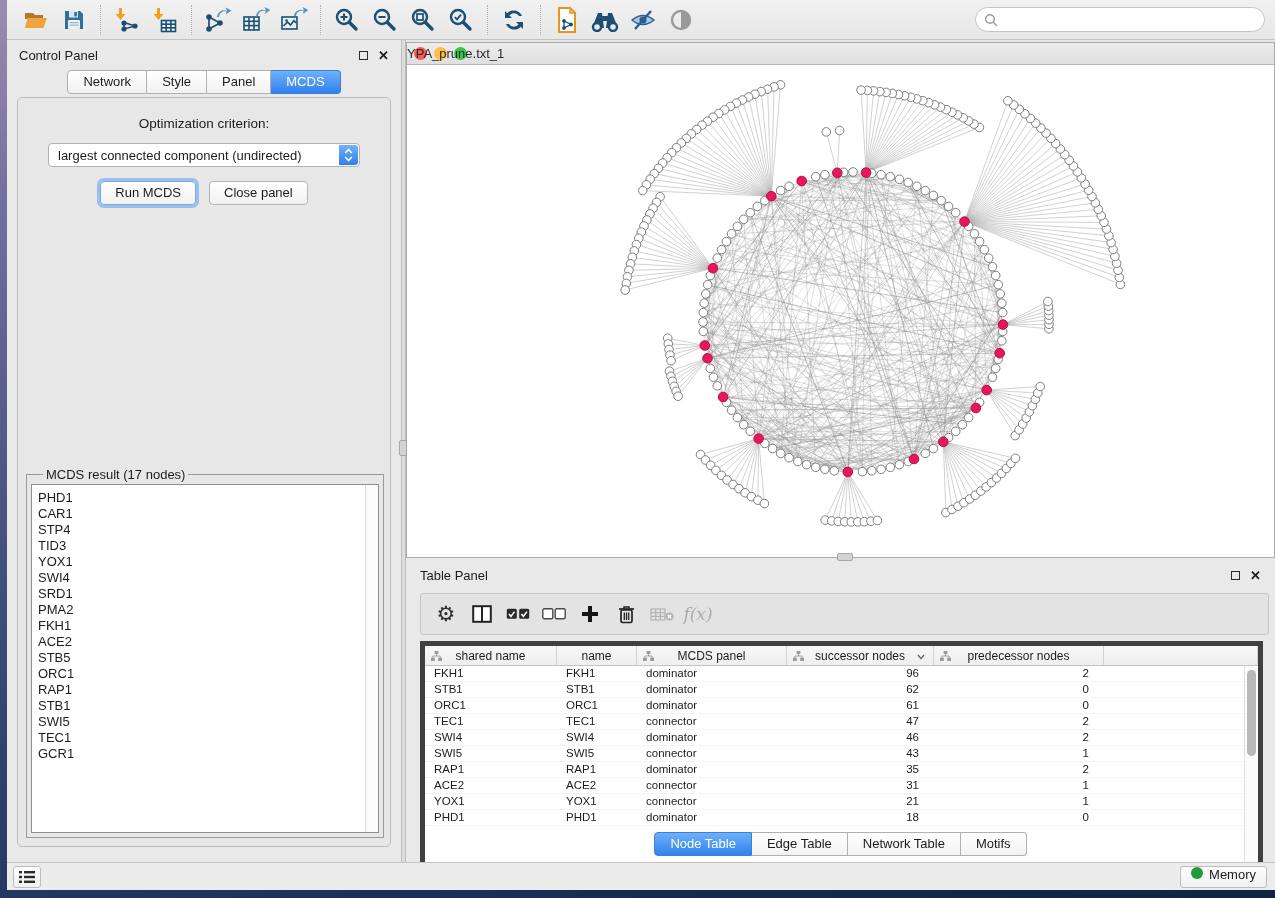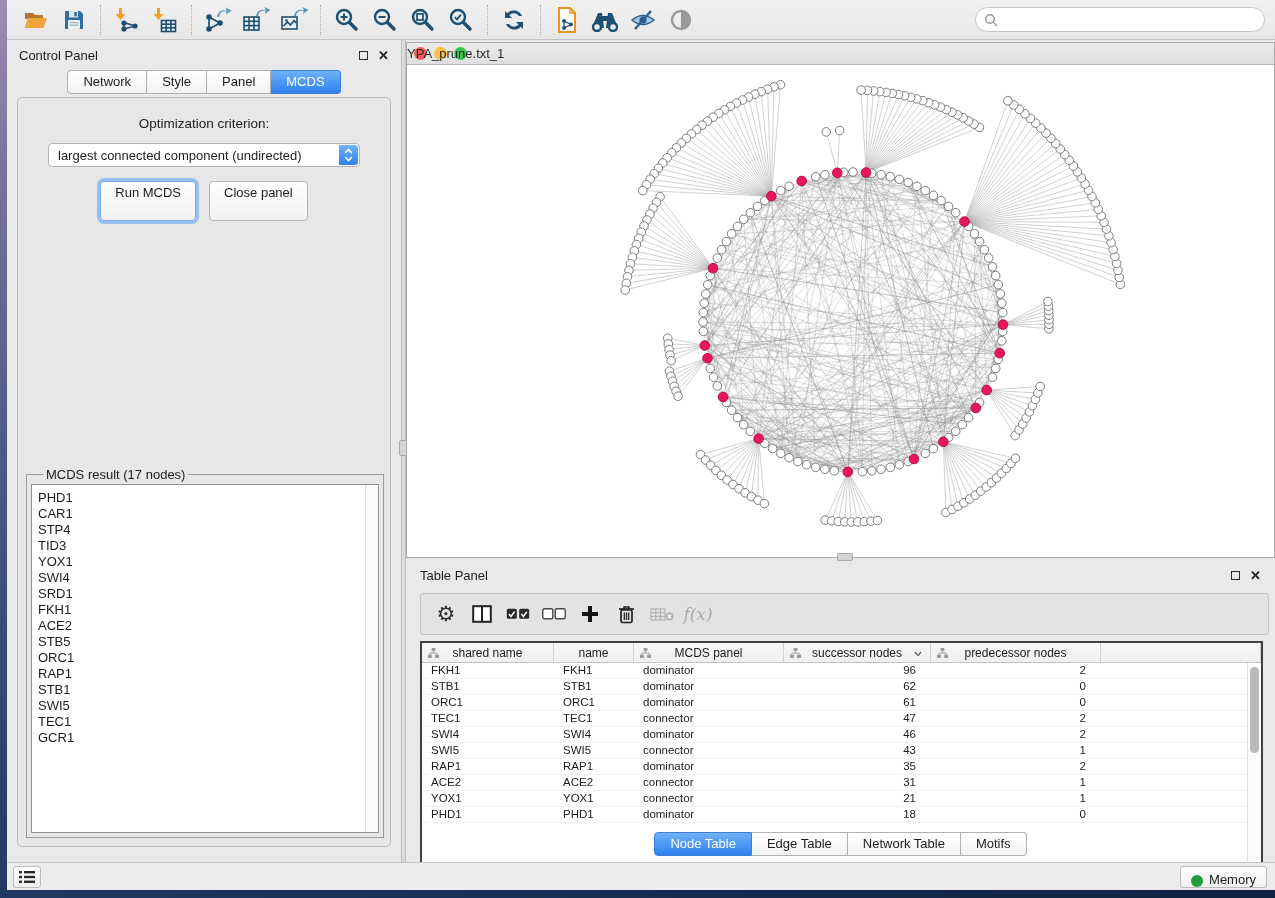--- a/index.html
+++ b/index.html
@@ -37,21 +37,21 @@
 
   #cp-box { position:absolute; left:10px; right:10px; top:57px; bottom:15px;
     background:#e7e7e7; border:1px solid #bcbcbc; border-radius:5px; }
   #criterion-label { text-align:center; margin-top:18px; font-size:13.5px; }
   #criterion-select { margin:12px auto 0 auto; width:312px; height:24px; background:#fff;
     border:1px solid #b2b2b2; border-radius:4px; display:flex; align-items:center; position:relative; }
   #criterion-select .sel-text { font-size:13px; padding-left:9px; }
   #criterion-select .stepper { position:absolute; right:1px; top:1px; bottom:1px; width:19px;
     background:linear-gradient(#71b3f9,#2f80ee); border-radius:0 3px 3px 0; display:flex; align-items:center; justify-content:center; }
   .btn-row { display:flex; justify-content:center; gap:13px; margin-top:14px; }
-  .mac-btn { font-size:13px; font-family:inherit; padding:3px 14px 20px 14px; background:linear-gradient(#ffffff,#f1f1f1);
+  .mac-btn { font-size:13px; font-family:inherit; padding:3px 14px 4px 14px; background:linear-gradient(#ffffff,#f1f1f1);
     border:1px solid #b5b5b5; border-radius:4px; color:#1c1c1c; }
   .mac-btn.focused { box-shadow:0 0 0 3px rgba(92,156,250,.55); border-color:#7aa9e8; }
 
   #mcds-fieldset { position:absolute; left:5px; right:3px; top:369px; bottom:8px;
     border:1px solid #9a9a9a; margin:0 3px; padding:0; }
   #mcds-fieldset legend { font-size:13px; margin-left:16px; padding:0 3px; }
   #mcds-listbox { position:absolute; left:4px; right:4px; top:2px; bottom:4px; background:#fff;
     border:1px solid #8f8f8f; overflow:hidden; }
   #mcds-list { list-style:none; padding:5px 0 0 6px; }
   #mcds-list li { font-size:13px; line-height:16px; }
@@ -75,42 +75,42 @@
   #net-canvas { position:absolute; left:0; right:0; top:22px; bottom:0; background:#fff; }
   #net-svg { position:absolute; left:0; top:0; }
 
   
   #table-panel { position:absolute; left:0; right:0; top:520px; bottom:0; background:#e9e9e9; }
   #tbl-toolbar { position:absolute; left:14px; right:6px; top:33px; height:42px; background:#e3e3e3;
     border:1px solid #c6c6c6; border-radius:3px; display:flex; align-items:center; padding:0 10px; gap:6px; }
   .ticon { width:30px; height:26px; display:flex; align-items:center; justify-content:center; }
   .fx { font-family:"DejaVu Serif", serif; font-style:italic; font-size:17px; color:#aaaaaa; }
 
-  #tbl-wrap { position:absolute; left:14px; right:12px; top:81px; height:226px; background:#fff; border:2px solid #404040; }
+  #tbl-wrap { position:absolute; left:14px; right:12px; top:81px; height:226px; background:#fff; border:5px solid #404040; }
   #tbl-head { display:grid; grid-template-columns:132px 80px 150px 147px 170px 1fr; height:20px;
     background:linear-gradient(#f7f7f7,#efefef); border-bottom:1px solid #c3c3c3; }
   .th { position:relative; font-size:12px; display:flex; align-items:center; justify-content:center;
     border-right:1px solid #d2d2d2; color:#1c1c1c; overflow:hidden; }
   .th .tree-ic { position:absolute; left:6px; top:5px; }
   .th .sort-ic { position:absolute; right:8px; top:8px; }
   #tbl-body { position:absolute; left:0; right:14px; top:20px; bottom:0; overflow:hidden; }
   .tr { display:grid; grid-template-columns:132px 80px 150px 147px 170px 1fr; height:16px; border-bottom:1px solid #f3f3f3; }
   .td { font-size:11.5px; line-height:15px; padding-left:9px; white-space:nowrap; overflow:hidden; }
   .td.num { text-align:right; padding-right:15px; }
   #tbl-vscroll { position:absolute; right:0; top:20px; bottom:0; width:14px; background:#fcfcfc; border-left:1px solid #e0e0e0; }
   #tbl-thumb { position:absolute; left:2px; top:4px; width:9px; height:86px; background:#b9b9b9; border-radius:5px; }
 
   #tbl-tabs-row { position:absolute; left:0; right:0; top:272px; display:flex; justify-content:center; }
 
   
   #status-bar { position:absolute; left:0; right:0; bottom:0; height:28px; background:#ececec; border-top:1px solid #c4c4c4; }
   #status-left-btn { position:absolute; left:6px; top:3px; width:28px; height:22px; background:linear-gradient(#fdfdfd,#f0f0f0);
     border:1px solid #bdbdbd; border-radius:3px; display:flex; align-items:center; justify-content:center; }
   #memory-btn { position:absolute; right:8px; top:3px; height:22px; background:linear-gradient(#fdfdfd,#f0f0f0);
-    border:1px solid #bdbdbd; border-radius:3px; display:flex; align-items:flex-end; padding:0 10px; gap:6px; font-size:13px; }
+    border:1px solid #bdbdbd; border-radius:3px; display:flex; align-items:flex-start; padding:0 10px; gap:6px; font-size:13px; }
   #memory-dot { width:12px; height:12px; border-radius:50%; background:#1f9d3a; }
 </style>
 </head>
 <body>
 
 <div id="app">
 
   <div id="toolbar">
     <span class="tbicon">
       <svg width="26" height="24" viewBox="0 0 26 24">
@@ -302,20 +302,21 @@
         <legend>MCDS result (17 nodes)</legend>
         <div id="mcds-listbox">
           <ul id="mcds-list">
               <li>PHD1</li>
               <li>CAR1</li>
               <li>STP4</li>
               <li>TID3</li>
               <li>YOX1</li>
               <li>SWI4</li>
               <li>SRD1</li>
+              <li>PMA2</li>
               <li>FKH1</li>
               <li>ACE2</li>
               <li>STB5</li>
               <li>ORC1</li>
               <li>RAP1</li>
               <li>STB1</li>
               <li>SWI5</li>
               <li>TEC1</li>
               <li>GCR1</li>
             </ul>

